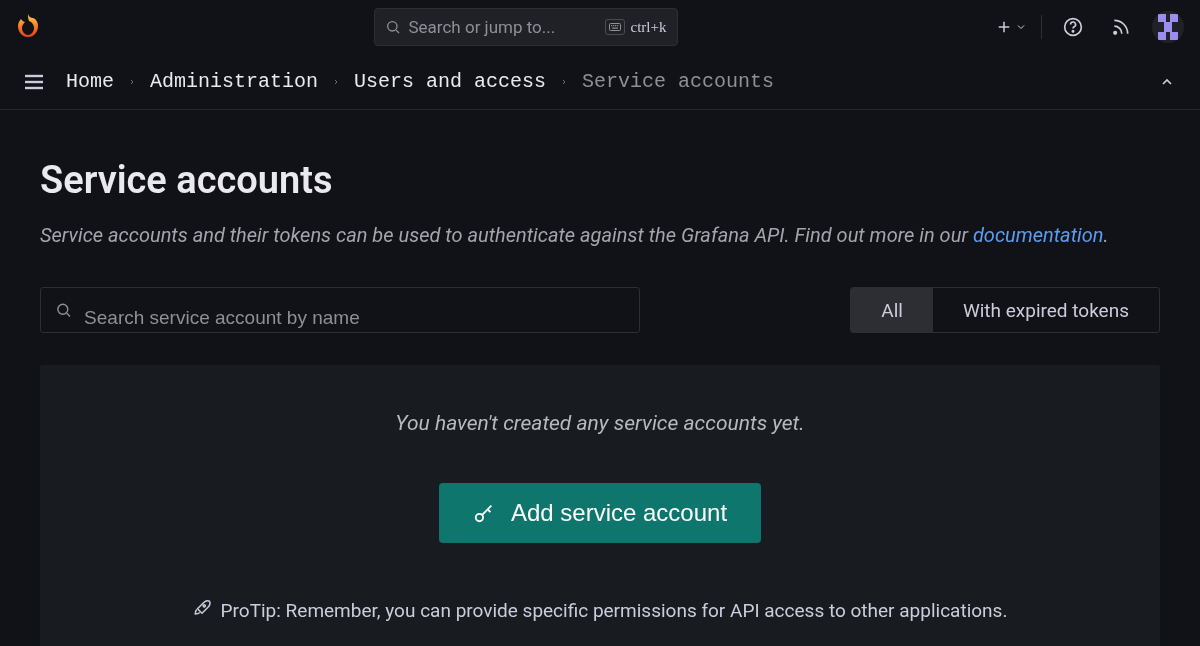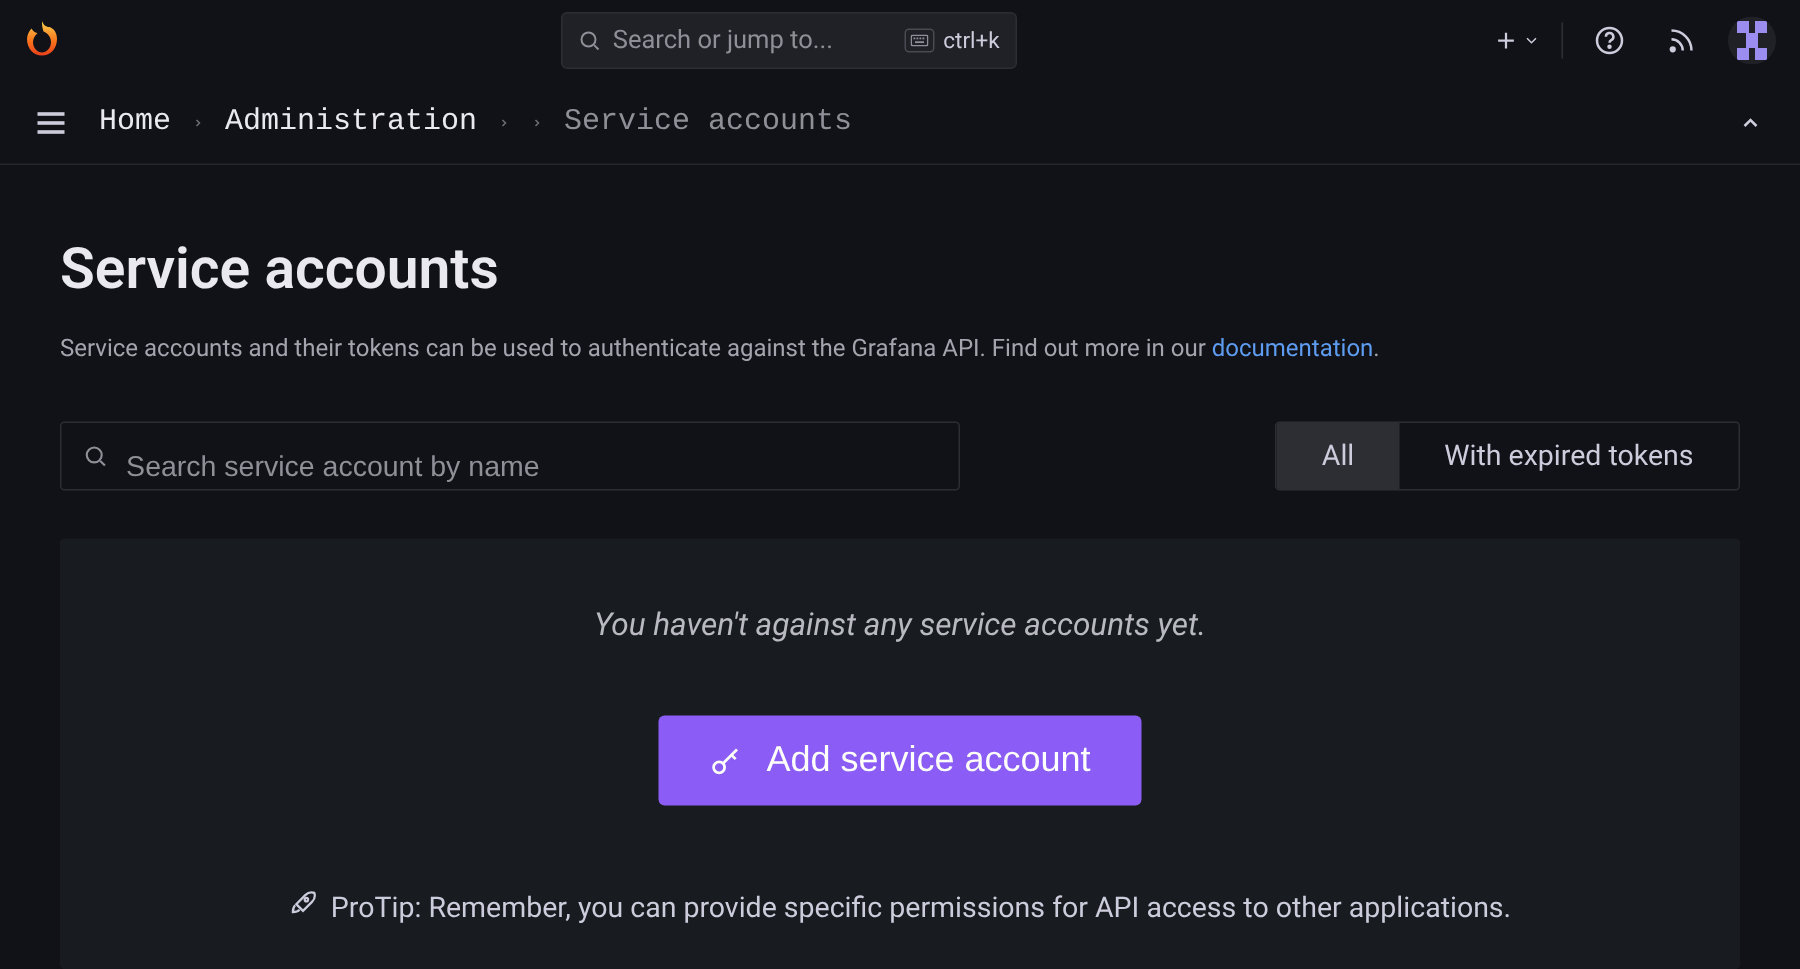--- a/index.html
+++ b/index.html
@@ -32,21 +32,21 @@
     border-radius: 4px;
     display: flex;
     align-items: center;
     padding: 0 10px;
     color: #8e8f97;
     gap: 8px;
   }
   .search .ph { flex:1; font-size: 17px; color:#8e8f97; }
   .kbd {
     display:flex; align-items:center; gap:6px;
-    font-size: 15px; color:#ccccdc;
+    font-size: 15px; color:#ccccdc;font-family:Liberation Serif, serif;
   }
   .kbd-box {
     border:1px solid #4a4b52; border-radius:3px;
     width:20px; height:16px;
     display:flex; align-items:center; justify-content:center;
   }
   .top-right {
     display:flex; align-items:center; gap: 14px;
     margin-left: auto;
   }
@@ -85,21 +85,21 @@
   .chev { color:#6d6f76; font-size:14px; }
   .crumb-collapse {
     margin-left:auto;
     width:34px; height:34px;
     display:flex; align-items:center; justify-content:center;
     color:#ccccdc; cursor:pointer;
   }
   
   .page { padding: 48px 40px 0 40px; }
   .page-title { font-size: 38px; font-weight:600; color:#e9e9ef; margin-bottom: 18px; }
-  .page-desc { font-size: 16px; line-height:1.55; color:#a3a4ad; max-width: 1110px; }
+  .page-desc { font-size: 20px; line-height:1.55; color:#a3a4ad; max-width: 1110px; font-style: italic; }
   .page-desc a { color:#5d9cf0; text-decoration:none; }
   
   .controls {
     margin-top: 36px;
     display:flex; align-items:center; gap: 24px;
   }
   .search-sa {
     width: 600px; height:46px;
     background:#111217;
     border:1px solid #2c2e34;
@@ -137,21 +137,21 @@
     text-align:center;
   }
   .empty-msg {
     font-style: italic;
     font-size: 21px;
     color:#b8b9c1;
   }
   .primary-btn {
     margin: 48px auto 0 auto;
     display:inline-flex; align-items:center; gap:16px;
-    background:#8b5cf6;
+    background:#0f766e;
     color:#fff;
     font-size:24px; font-weight:500;
     padding: 16px 34px;
     border:none; border-radius:4px;
     cursor:pointer;
   }
   .protip {
     margin-top: 56px;
     display:flex; justify-content:center; gap:10px;
     font-size:19px; color:#ccccdc;
@@ -248,20 +248,21 @@
   </div>
   <div class="crumbs">
     <span class="crumb">Home</span>
     <svg class="chev" width="8" height="12" viewBox="0 0 24 24" fill="none" stroke="currentColor" stroke-width="3">
         <polyline points="9 18 15 12 9 6"></polyline>
       </svg>
     <span class="crumb">Administration</span>
     <svg class="chev" width="8" height="12" viewBox="0 0 24 24" fill="none" stroke="currentColor" stroke-width="3">
         <polyline points="9 18 15 12 9 6"></polyline>
       </svg>
+    <span class="crumb">Users and access</span>
     <svg class="chev" width="8" height="12" viewBox="0 0 24 24" fill="none" stroke="currentColor" stroke-width="3">
         <polyline points="9 18 15 12 9 6"></polyline>
       </svg>
     <span class="crumb current">Service accounts</span>
   </div>
   <div class="crumb-collapse">
     <svg width="16" height="16" viewBox="0 0 24 24" fill="none" stroke="currentColor" stroke-width="2.5">
         <polyline points="18 15 12 9 6 15"></polyline>
       </svg>
   </div>
@@ -281,21 +282,21 @@
         </svg>
       <input type="text" placeholder="Search service account by name" style="">
     </div>
     <div class="tabs">
       <div class="tab active">All</div>
       <div class="tab">With expired tokens</div>
     </div>
   </div>
 
   <div class="panel">
-    <div class="empty-msg">You haven't against any service accounts yet.</div>
+    <div class="empty-msg">You haven't created any service accounts yet.</div>
     <button class="primary-btn">
       <svg width="22" height="22" viewBox="0 0 24 24" fill="none" stroke="#fff" stroke-width="2">
         <circle cx="7" cy="17" r="4"></circle>
         <line x1="10" y1="14" x2="20" y2="4"></line>
         <line x1="16" y1="8" x2="19" y2="11"></line>
       </svg>
       <span>Add service account</span>
     </button>
     <div class="protip">
       <svg width="18" height="18" viewBox="0 0 24 24" fill="none" stroke="#ccccdc" stroke-width="2">

